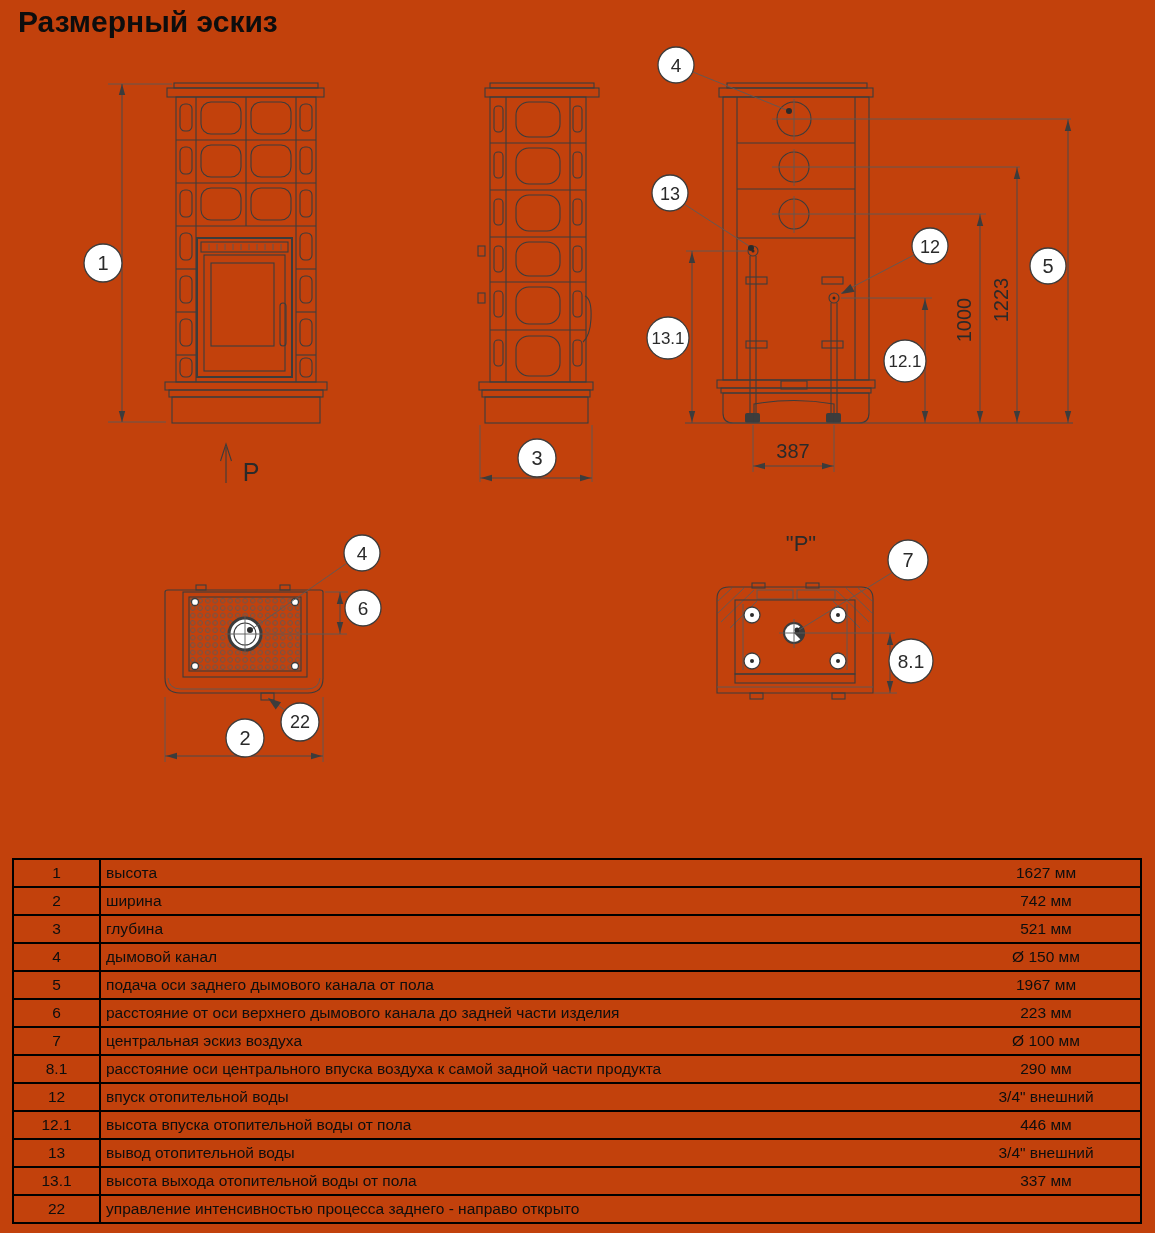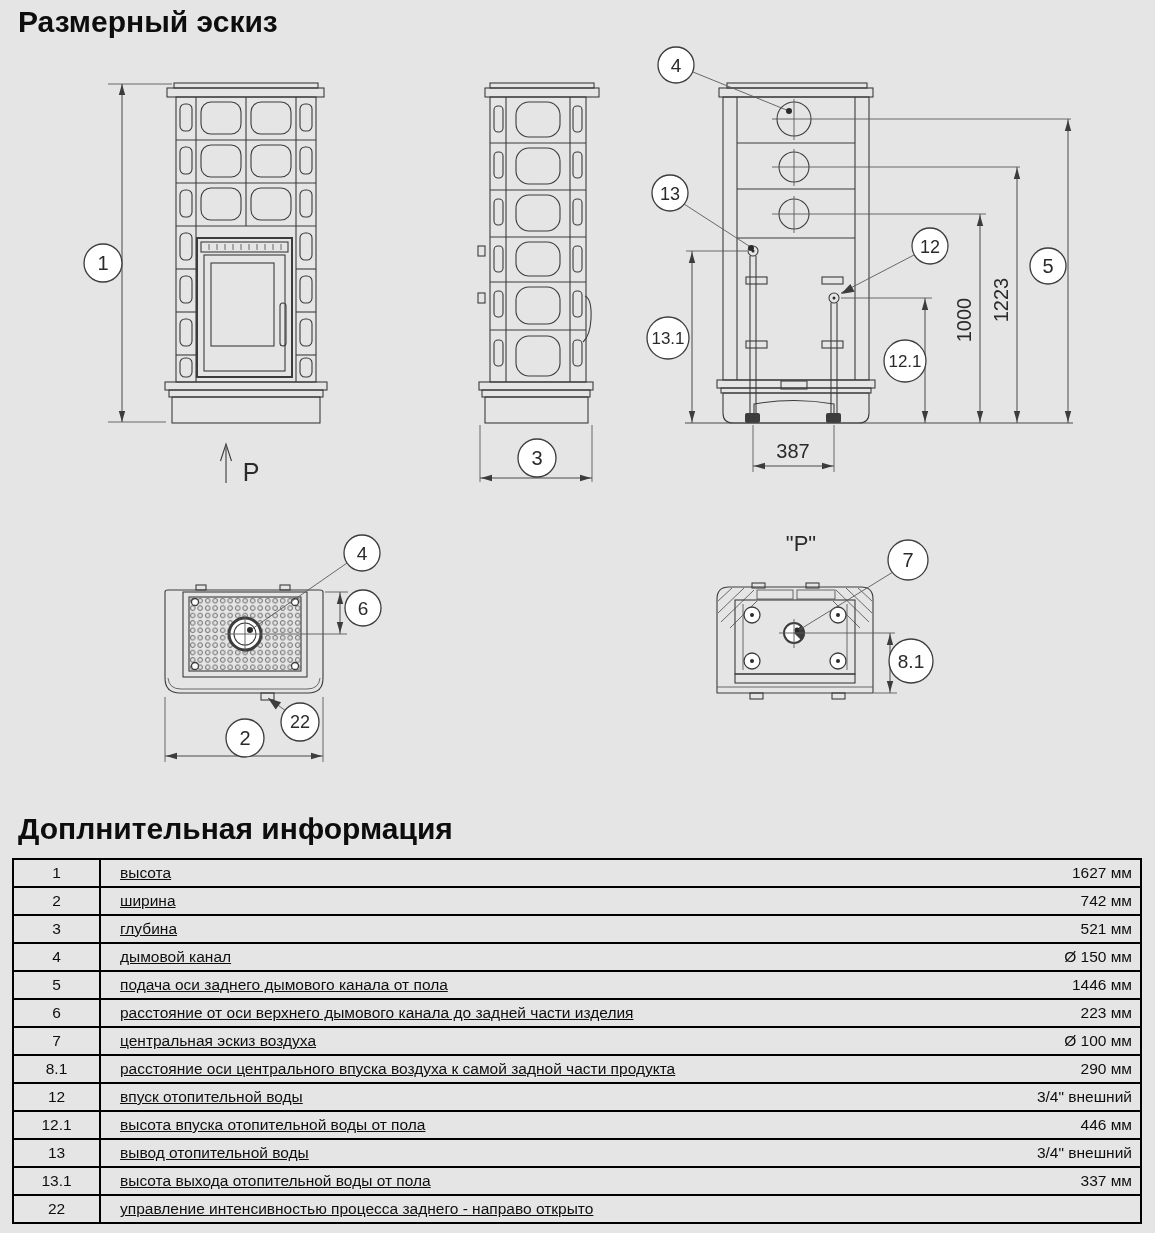--- a/index.html
+++ b/index.html
@@ -1,38 +1,38 @@
 <!DOCTYPE html>
 <html><head>
 <meta charset="utf-8">
 <style>
   html,body{margin:0;padding:0;background:#fff;}
-  #page{position:relative;width:1155px;height:1233px;background:#e5e5e5;overflow:hidden;
+  #page{position:relative;width:1155px;height:1233px;background:#c2410c;overflow:hidden;
         font-family:"Liberation Sans",sans-serif;color:#111;}
   .h-title{position:absolute;left:18px;font-size:30px;font-weight:bold;color:#0d0d0d;letter-spacing:0;}
   #title1{top:5px;}
   #title2{top:812px;}
   #drawing{position:absolute;left:0;top:0;}
   
   .ln{fill:none;stroke:#3c3c3c;stroke-width:1.1;}
   .ln2{fill:none;stroke:#3c3c3c;stroke-width:2;}
   .thin{fill:none;stroke:#5a5a5a;stroke-width:0.9;}
   .dim{fill:none;stroke:#4a4a4a;stroke-width:1;}
   .callout{fill:#fff;stroke:#3c3c3c;stroke-width:1.3;}
   .ctext{font-family:"Liberation Sans",sans-serif;fill:#2a2a2a;text-anchor:middle;}
   .dtext{font-family:"Liberation Sans",sans-serif;fill:#2a2a2a;text-anchor:middle;font-size:20px;}
   .arr{fill:#3c3c3c;stroke:none;}
   .dot{fill:#2a2a2a;stroke:none;}
   .solid{fill:#3c3c3c;stroke:none;}
   
   #spec-table{position:absolute;left:12px;top:858px;width:1130px;border-collapse:collapse;table-layout:fixed;}
   #spec-table td{border:2px solid #000;height:26px;font-size:15.5px;color:#0e0e0e;padding:0;vertical-align:middle;}
   #spec-table td.c-num{width:85px;text-align:center;}
-  #spec-table td.c-desc{border-right:none;padding-left:19px;text-decoration:underline;}
-  #spec-table td.c-val{width:172px;border-left:none;text-align:right;padding-right:8px;}
+  #spec-table td.c-desc{border-right:none;padding-left:5px;}
+  #spec-table td.c-val{width:172px;border-left:none;text-align:center;padding-right:8px;}
 </style>
 </head>
 <body>
 
 <div id="page">
 
   <div id="title1" class="h-title">Размерный эскиз</div>
 
   <svg id="drawing" width="1155" height="800" viewBox="0 0 1155 800">
     <defs>
@@ -364,21 +364,20 @@
         <line class="thin" x1="874" y1="693" x2="897" y2="693"></line>
         <line class="dim" x1="890" y1="633" x2="890" y2="693"></line>
         <polygon class="arr" points="890,634 886.8,645 893.2,645"></polygon>
         <polygon class="arr" points="890,692 886.8,681 893.2,681"></polygon>
         <circle class="callout" cx="911" cy="661" r="22"></circle>
         <text class="ctext" x="911" y="668" font-size="19">8.1</text>
       </g>
     </g>
   </svg>
 
-  <div id="title2" class="h-title">Доплнительная информация</div>
 
   <table id="spec-table">
     <tbody>
       <tr>
           <td class="c-num">1</td>
           <td class="c-desc">высота</td>
           <td class="c-val">1627 мм</td>
         </tr>
       <tr>
           <td class="c-num">2</td>
@@ -391,21 +390,21 @@
           <td class="c-val">521 мм</td>
         </tr>
       <tr>
           <td class="c-num">4</td>
           <td class="c-desc">дымовой канал</td>
           <td class="c-val">Ø 150 мм</td>
         </tr>
       <tr>
           <td class="c-num">5</td>
           <td class="c-desc">подача оси заднего дымового канала от пола</td>
-          <td class="c-val">1446 мм</td>
+          <td class="c-val">1967 мм</td>
         </tr>
       <tr>
           <td class="c-num">6</td>
           <td class="c-desc">расстояние от оси верхнего дымового канала до задней части изделия</td>
           <td class="c-val">223 мм</td>
         </tr>
       <tr>
           <td class="c-num">7</td>
           <td class="c-desc">центральная эскиз воздуха</td>
           <td class="c-val">Ø 100 мм</td>

